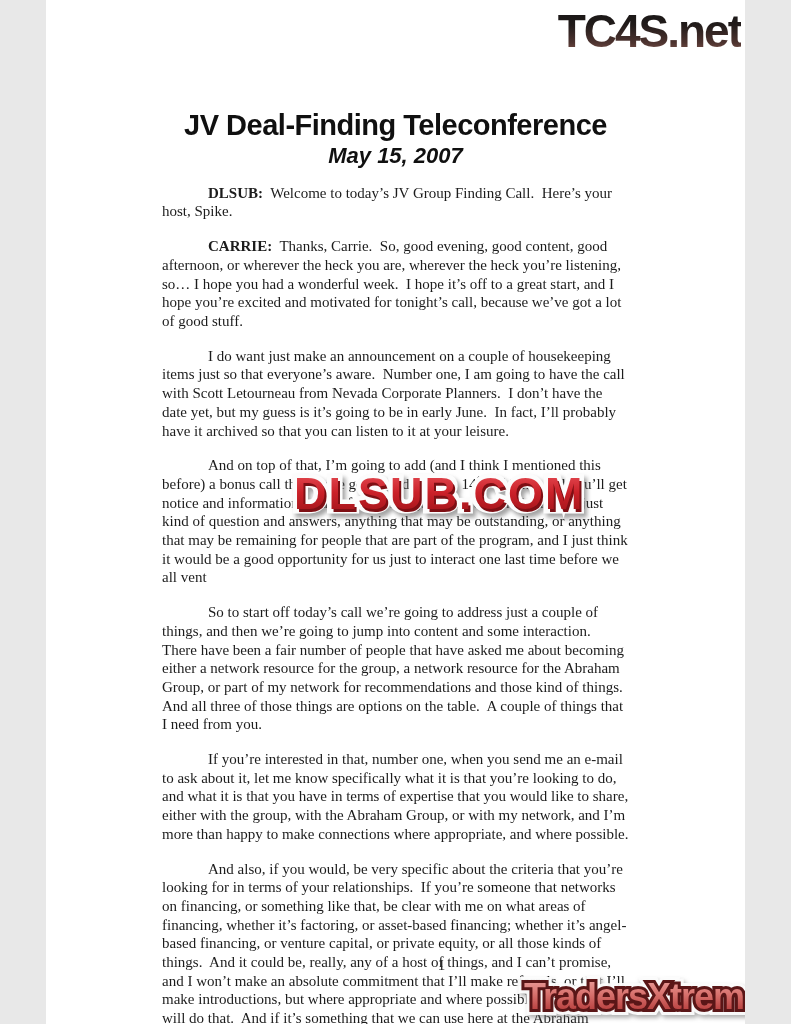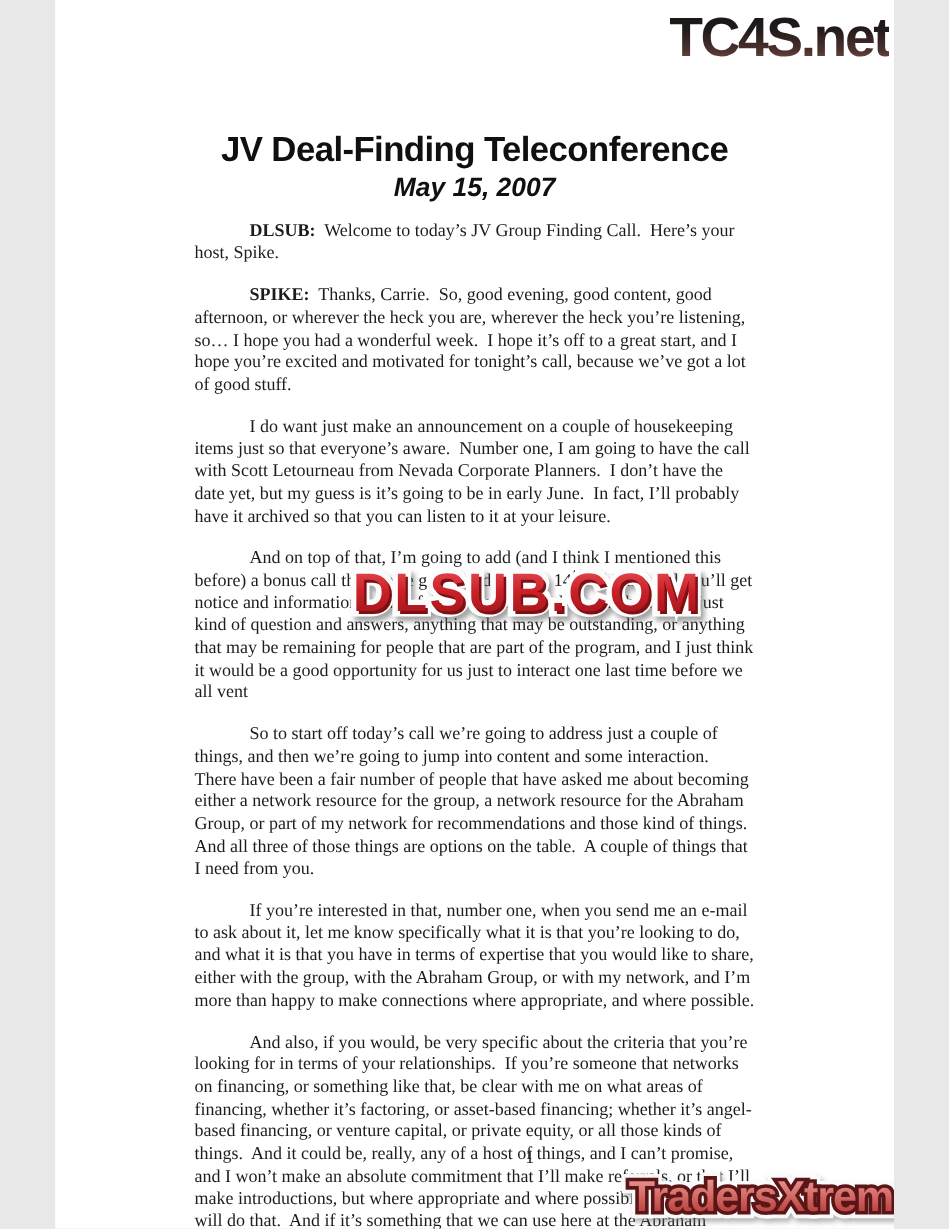--- a/index.html
+++ b/index.html
@@ -92,21 +92,21 @@
 
   <div class="wm wm-tc4s"><span>TC4S.net</span></div>
 
   <div class="doc-header">
     <h1 class="doc-title">JV Deal-Finding Teleconference</h1>
     <div class="doc-date">May 15, 2007</div>
   </div>
 
   <div class="content">
     <p><strong class="speaker">DLSUB:</strong><span>  Welcome to today’s JV Group Finding Call.  Here’s your host, Spike.</span></p>
-    <p><strong class="speaker">SPIKE:</strong><span>  Thanks, Carrie.  So, good evening, good content, good afternoon, or wherever the heck you are, wherever the heck you’re listening, so… I hope you had a wonderful week.  I hope it’s off to a great start, and I hope you’re excited and motivated for tonight’s call, because we’ve got a lot of good stuff.</span></p>
+    <p><strong class="speaker">CARRIE:</strong><span>  Thanks, Carrie.  So, good evening, good content, good afternoon, or wherever the heck you are, wherever the heck you’re listening, so… I hope you had a wonderful week.  I hope it’s off to a great start, and I hope you’re excited and motivated for tonight’s call, because we’ve got a lot of good stuff.</span></p>
     <p><span>I do want just make an announcement on a couple of housekeeping items just so that everyone’s aware.  Number one, I am going to have the call with Scott Letourneau from Nevada Corporate Planners.  I don’t have the date yet, but my guess is it’s going to be in early June.  In fact, I’ll probably have it archived so that you can listen to it at your leisure.</span></p>
     <p><span>And on top of that, I’m going to add (and I think I mentioned this before) a bonus call that we’re going to do on the 14</span><sup>th</sup><span> of June, and you’ll get notice and information on all of that.  It’s going to be a one-hour call, just kind of question and answers, anything that may be outstanding, or anything that may be remaining for people that are part of the program, and I just think it would be a good opportunity for us just to interact one last time before we all vent</span></p>
     <p><span>So to start off today’s call we’re going to address just a couple of things, and then we’re going to jump into content and some interaction.  There have been a fair number of people that have asked me about becoming either a network resource for the group, a network resource for the Abraham Group, or part of my network for recommendations and those kind of things.  And all three of those things are options on the table.  A couple of things that I need from you.</span></p>
     <p><span>If you’re interested in that, number one, when you send me an e-mail to ask about it, let me know specifically what it is that you’re looking to do, and what it is that you have in terms of expertise that you would like to share, either with the group, with the Abraham Group, or with my network, and I’m more than happy to make connections where appropriate, and where possible.</span></p>
     <p><span>And also, if you would, be very specific about the criteria that you’re looking for in terms of your relationships.  If you’re someone that networks on financing, or something like that, be clear with me on what areas of financing, whether it’s factoring, or asset-based financing; whether it’s angel-based financing, or venture capital, or private equity, or all those kinds of things.  And it could be, really, any of a host of things, and I can’t promise, and I won’t make an absolute commitment that I’ll make referrals, or that I’ll make introductions, but where appropriate and where possible, I certainly will do that.  And if it’s something that we can use here at the Abraham Group, I’ll certainly use that as</span></p>
   </div>
 
   <div class="wm wm-dlsub">
     <span class="layer dlsub-stroke">DLSUB.COM</span>
     <span class="layer dlsub-extrude">DLSUB.COM</span>

